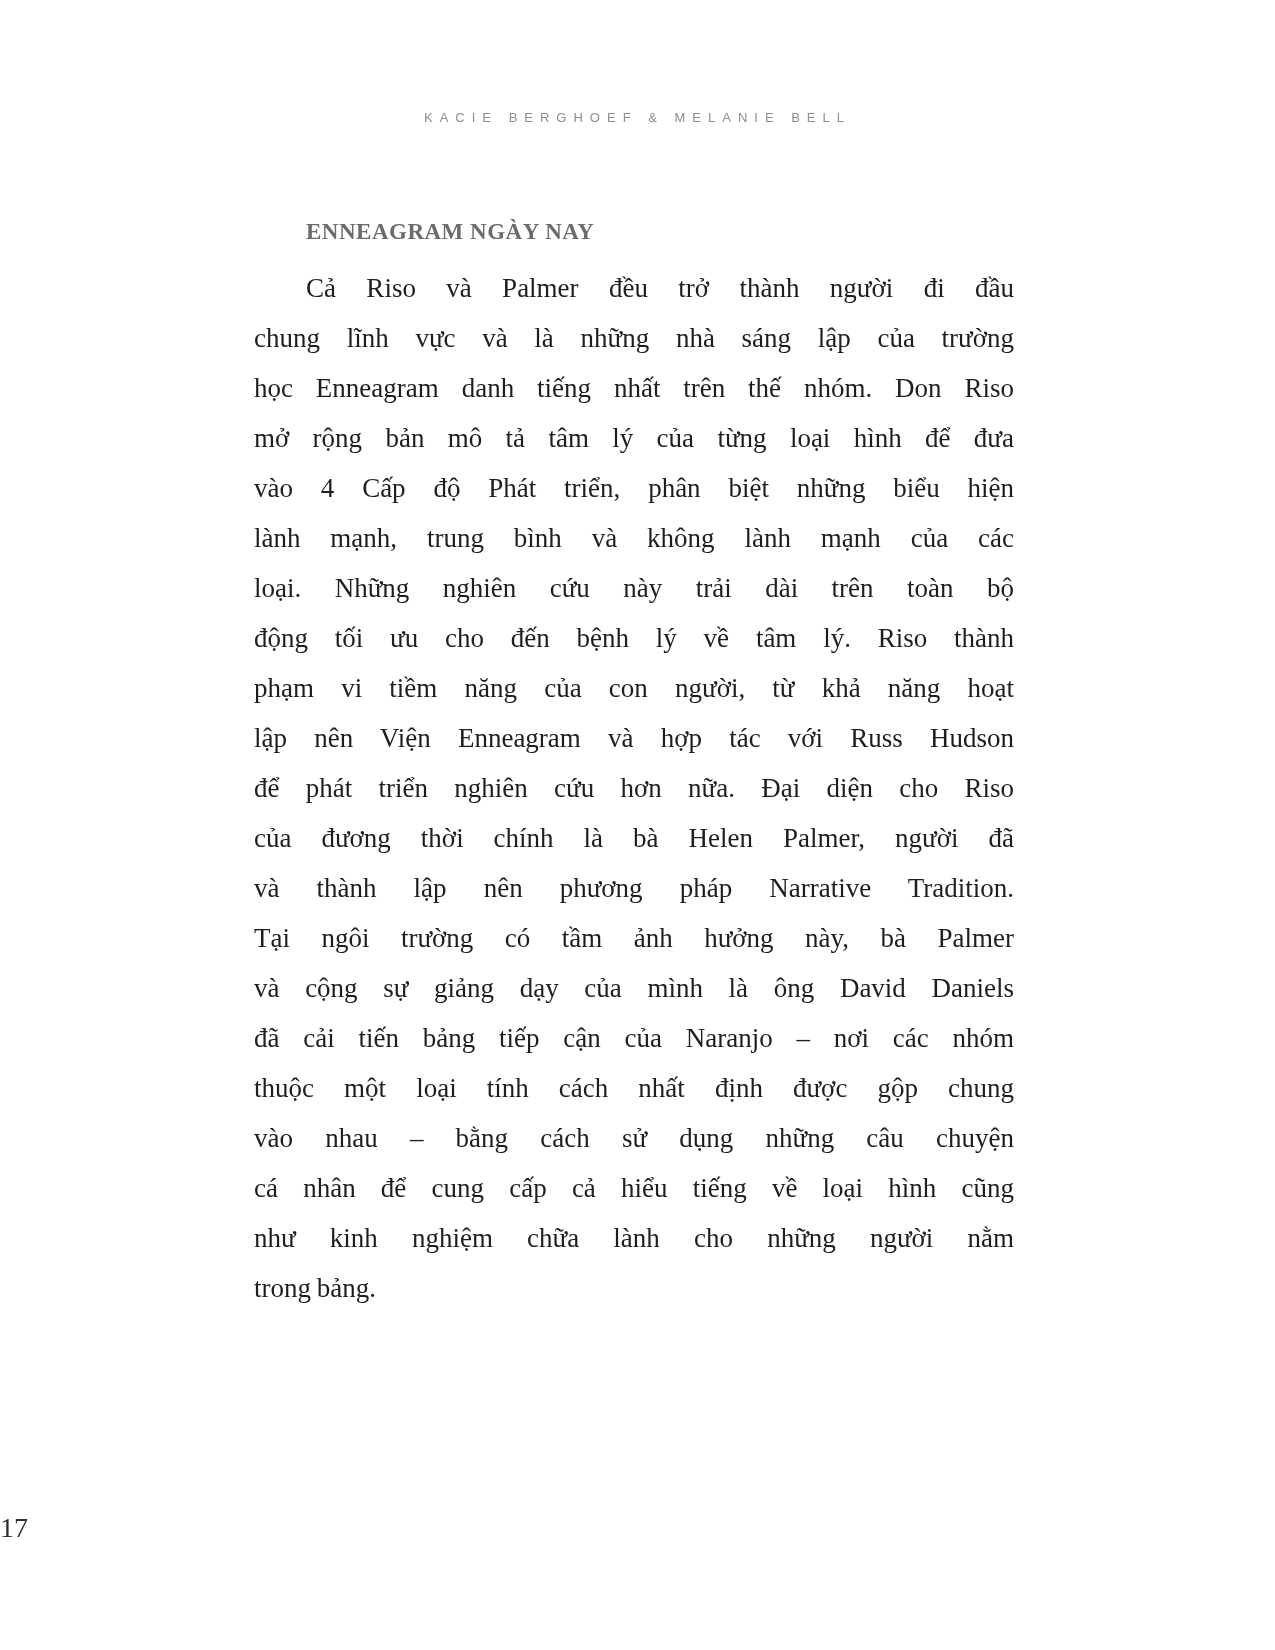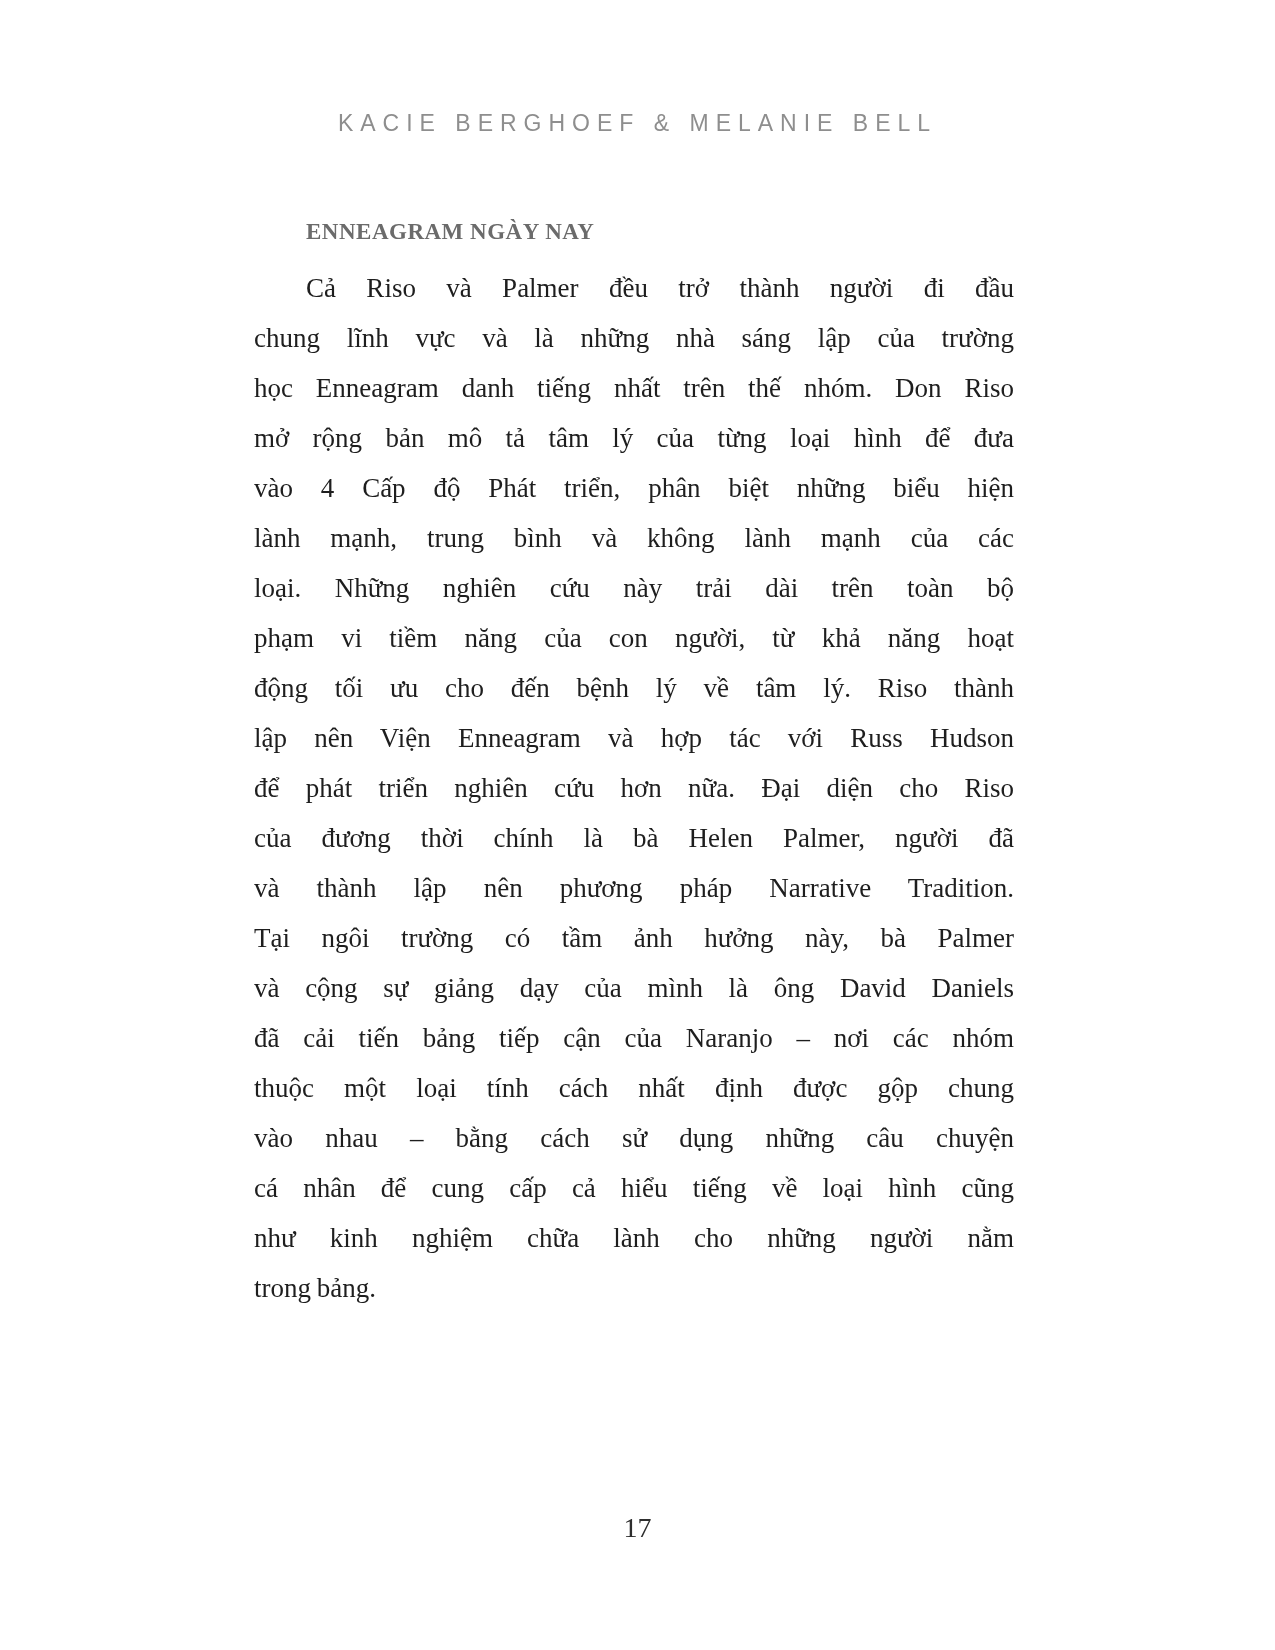--- a/index.html
+++ b/index.html
@@ -16,21 +16,21 @@
     font-family: "Liberation Serif", serif;
     overflow: hidden;
   }
   .running-header {
     position: absolute;
     top: 110px;
     left: 0;
     right: 0;
     text-align: center;
     font-family: "Liberation Sans", sans-serif;
-    font-size: 23px;
+    font-size: 13px;
     font-weight: normal;
     letter-spacing: 7px;
     color: var(--c-header, #8e8e8e);
     white-space: nowrap;
   }
   .section-heading {
     position: absolute;
     top: 204px;
     left: 306px;
     font-family: "Liberation Serif", serif;
@@ -60,21 +60,21 @@
     text-indent: 52px;
   }
   .line.last {
     text-align-last: left;
   }
   .page-number {
     position: absolute;
     top: 1512px;
     left: 0;
     right: 0;
-    text-align: center;
+    text-align: left;
     font-family: "Liberation Serif", serif;
     font-size: 28px;
     color: var(--c-pagenum, #2e2e2e);
   }
 </style>
 </head>
 <body>
 
 <div class="page">
 
@@ -83,22 +83,22 @@
   <h1 class="section-heading">ENNEAGRAM NGÀY NAY</h1>
 
   <div class="body-block">
     <div class="line first">Cả Riso và Palmer đều trở thành người đi đầu</div>
     <div class="line">chung lĩnh vực và là những nhà sáng lập của trường</div>
     <div class="line">học Enneagram danh tiếng nhất trên thế nhóm. Don Riso</div>
     <div class="line">mở rộng bản mô tả tâm lý của từng loại hình để đưa</div>
     <div class="line">vào 4 Cấp độ Phát triển, phân biệt những biểu hiện</div>
     <div class="line">lành mạnh, trung bình và không lành mạnh của các</div>
     <div class="line">loại. Những nghiên cứu này trải dài trên toàn bộ</div>
+    <div class="line">động tối ưu cho đến bệnh lý về tâm lý. Riso thành</div>
     <div class="line">phạm vi tiềm năng của con người, từ khả năng hoạt</div>
-    <div class="line">động tối ưu cho đến bệnh lý về tâm lý. Riso thành</div>
     <div class="line">lập nên Viện Enneagram và hợp tác với Russ Hudson</div>
     <div class="line">để phát triển nghiên cứu hơn nữa. Đại diện cho Riso</div>
     <div class="line">của đương thời chính là bà Helen Palmer, người đã</div>
     <div class="line">và thành lập nên phương pháp Narrative Tradition.</div>
     <div class="line">Tại ngôi trường có tầm ảnh hưởng này, bà Palmer</div>
     <div class="line">và cộng sự giảng dạy của mình là ông David Daniels</div>
     <div class="line">đã cải tiến bảng tiếp cận của Naranjo – nơi các nhóm</div>
     <div class="line">thuộc một loại tính cách nhất định được gộp chung</div>
     <div class="line">vào nhau – bằng cách sử dụng những câu chuyện</div>
     <div class="line">cá nhân để cung cấp cả hiểu tiếng về loại hình cũng</div>

